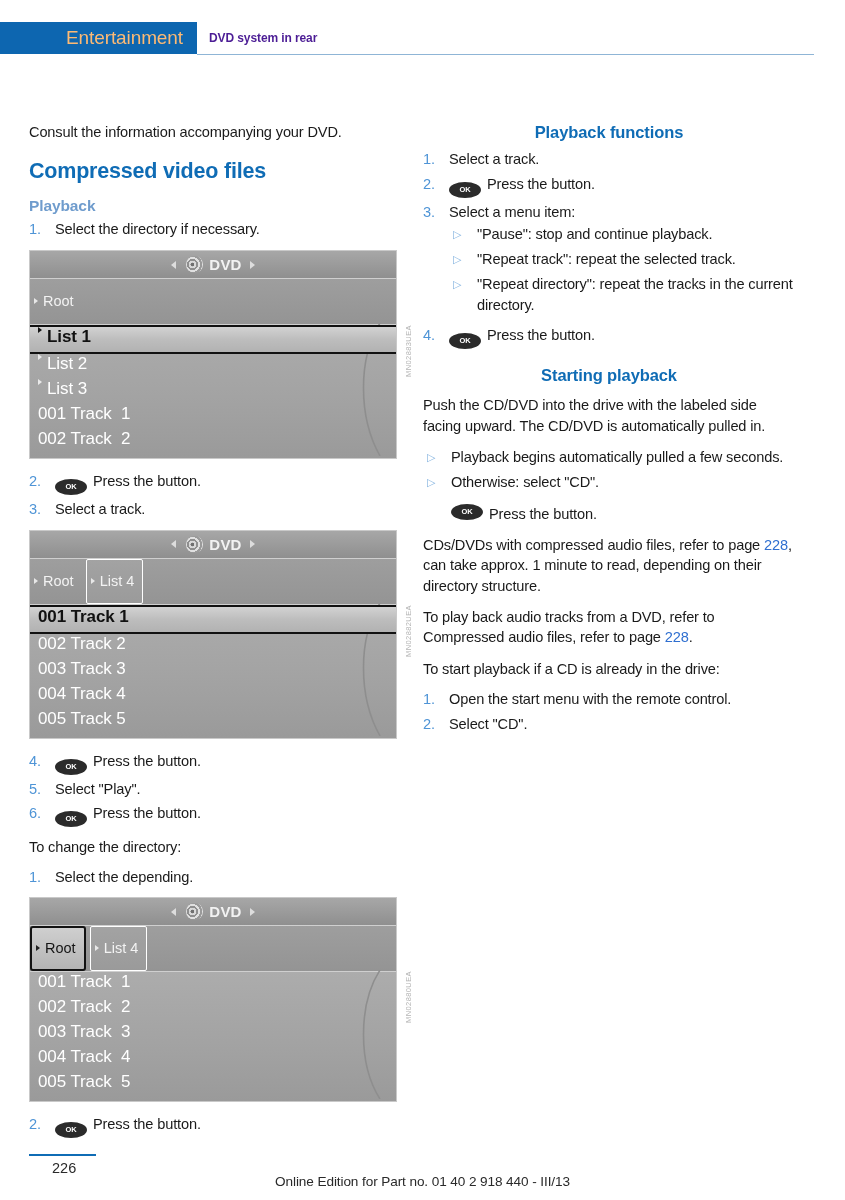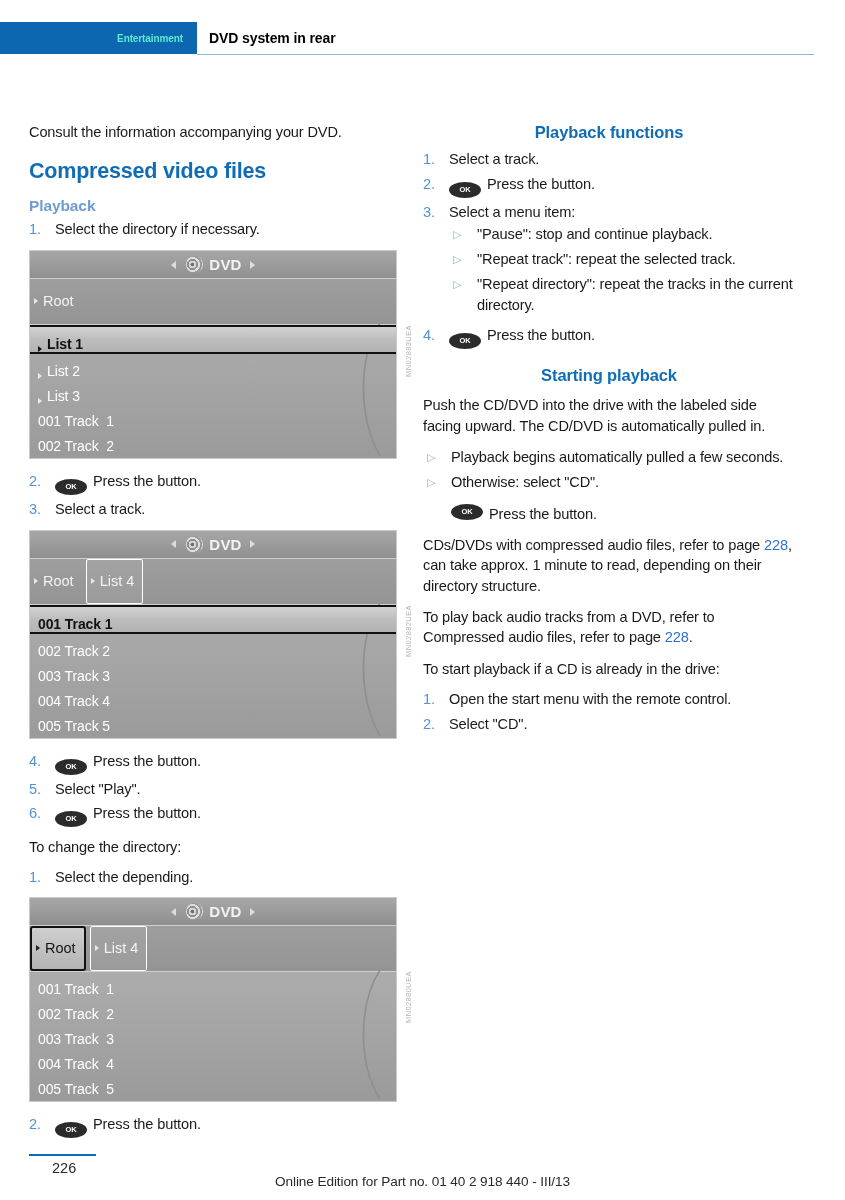--- a/index.html
+++ b/index.html
@@ -31,36 +31,36 @@
     width: 197px;
     height: 32px;
     background: #0d66b0;
     display: flex;
     align-items: center;
     justify-content: flex-end;
     padding-right: 14px;
     box-sizing: border-box;
   }
   .header-tab-label {
-    color: #5eead4;
-    font-size: 10px;
-    font-weight: bold;
+    color: #fdba74;
+    font-size: 19px;
+    font-weight: normal;
     letter-spacing: -0.1px;
   }
   .header-section {
     position: absolute;
     left: 209px;
     top: 0;
     height: 32px;
     display: flex;
     align-items: center;
   }
   .header-section-label {
-    color: #000000;
-    font-size: 14px;
+    color: #4c1d95;
+    font-size: 12px;
     font-weight: bold;
     letter-spacing: -0.1px;
   }
   .header-rule {
     position: absolute;
     top: 54px;
     left: 197px;
     width: 617px;
     height: 1.4px;
     background: #8fb5d6;
@@ -271,24 +271,24 @@
 
   .dvd-list {
     position: relative;
     padding: 0;
     margin: 0;
     list-style: none;
   }
   .dvd-row {
     height: 25px;
     display: flex;
-    align-items: flex-end;
+    align-items: flex-start;
     padding-left: 8px;
     box-sizing: border-box;
-    font-size: 14px;
+    font-size: 17px;
     color: #ffffff;
     white-space: pre;
     letter-spacing: -0.1px;
     position: relative;
     z-index: 2;
   }
   .dvd-row .tri {
     width: 0; height: 0;
     border-top: 3.5px solid transparent;
     border-bottom: 3.5px solid transparent;

